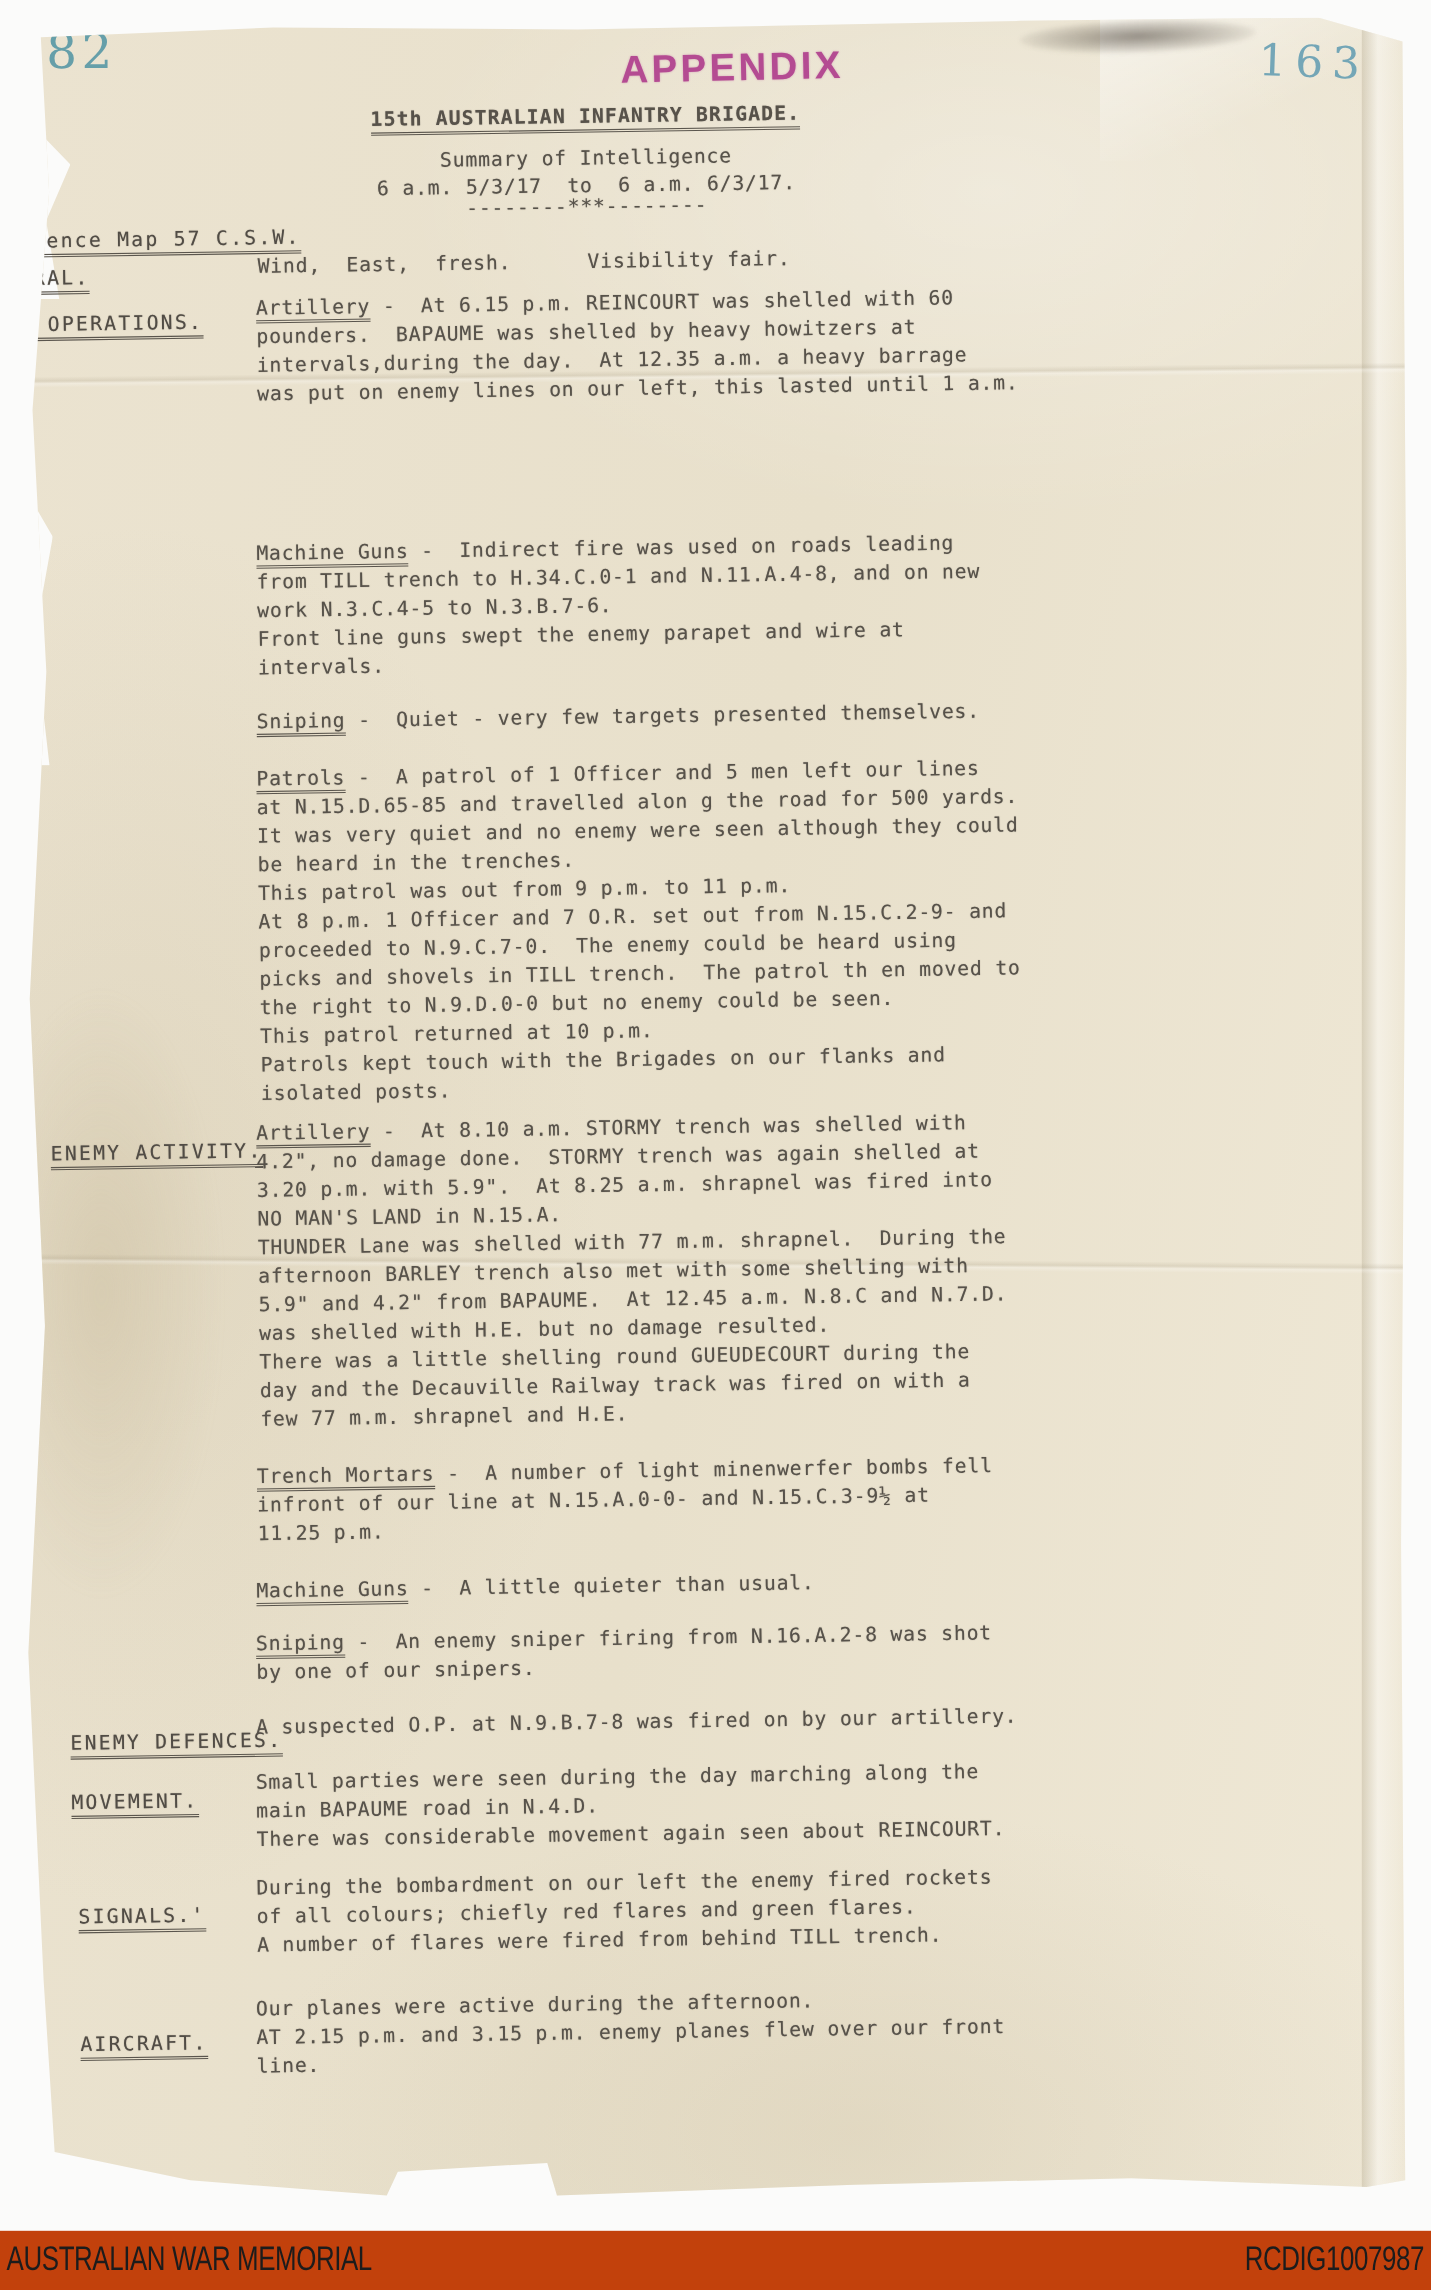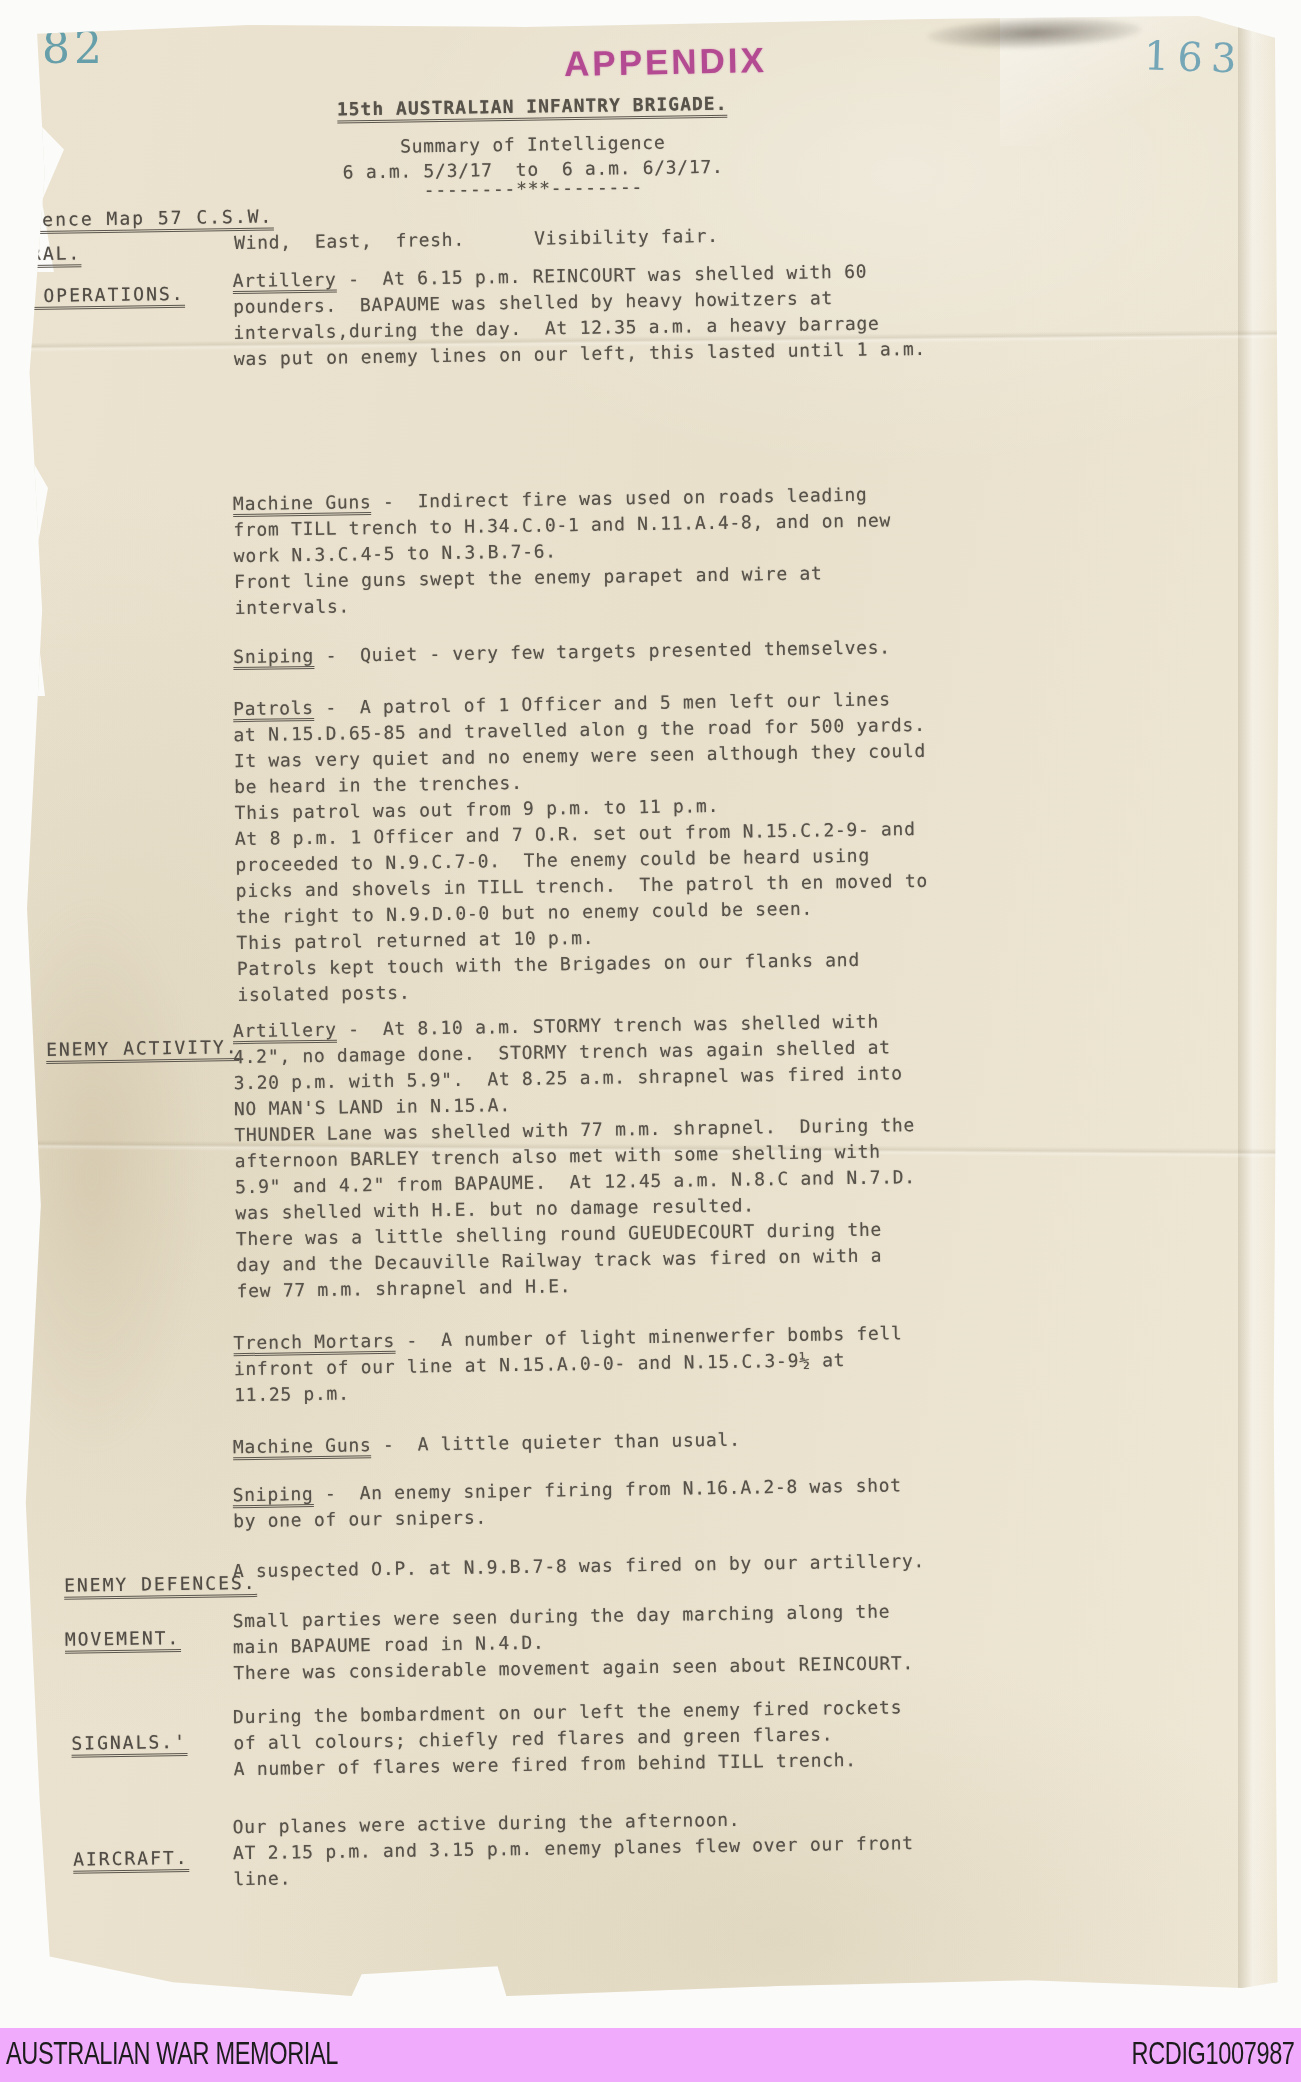--- a/index.html
+++ b/index.html
@@ -46,21 +46,21 @@
   .center{left:190px;width:640px;text-align:center;}
   .title-line{font-weight:bold;letter-spacing:1px;}
 
   .pagenum{position:absolute;font-family:"DejaVu Serif", serif;}
   .pn-left{left:-12px;top:6px;font-size:44px;color:#4f93a3;opacity:0.85;letter-spacing:4px;}
   .pn-right{left:1122px;top:18px;font-size:40px;color:#679fb3;opacity:0.9;letter-spacing:8px;transform:rotate(2deg);}
   .appendix{position:absolute;left:542px;top:26px;font-family:"Liberation Sans", sans-serif;
     font-weight:bold;font-size:35px;color:#b03f8d;letter-spacing:3px;transform:rotate(-1.2deg);
     opacity:0.92;text-shadow:0 0 2px rgba(176,63,141,0.45);}
 
-  .footer{position:absolute;left:0;bottom:0;width:100%;height:54px;background:#f0abfc;}
+  .footer{position:absolute;left:0;bottom:0;width:100%;height:54px;background:#c2410c;}
   .footer span{position:absolute;top:8px;font-family:"Liberation Sans", sans-serif;
     font-size:31px;color:#1c1c1c;}
   .f-left{left:6px;transform:scaleX(0.76);transform-origin:left center;letter-spacing:-0.5px;}
   .f-right{right:6px;transform:scaleX(0.76);transform-origin:right center;letter-spacing:-0.5px;}
 </style>
 </head>
 <body>
 
 <div class="sheet">
   <div class="fold-corner"></div>

